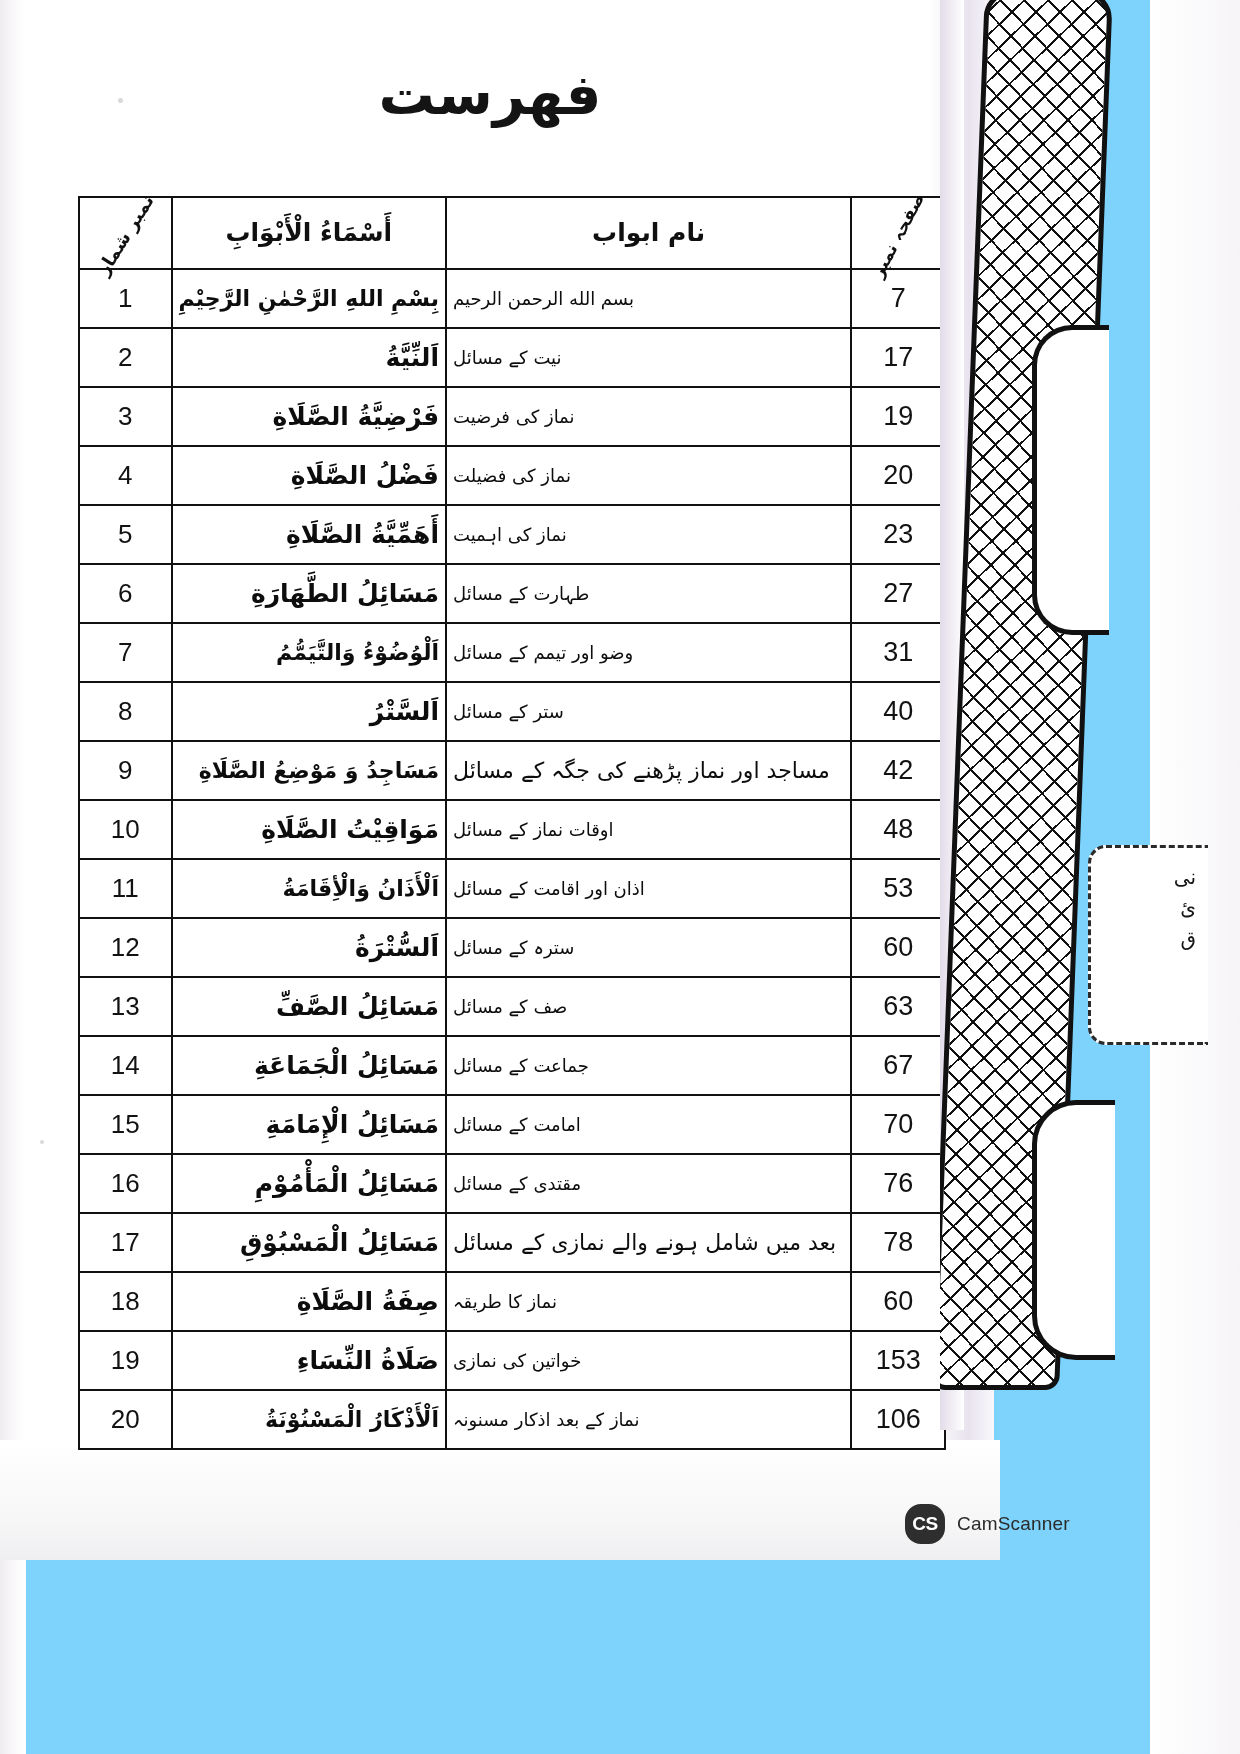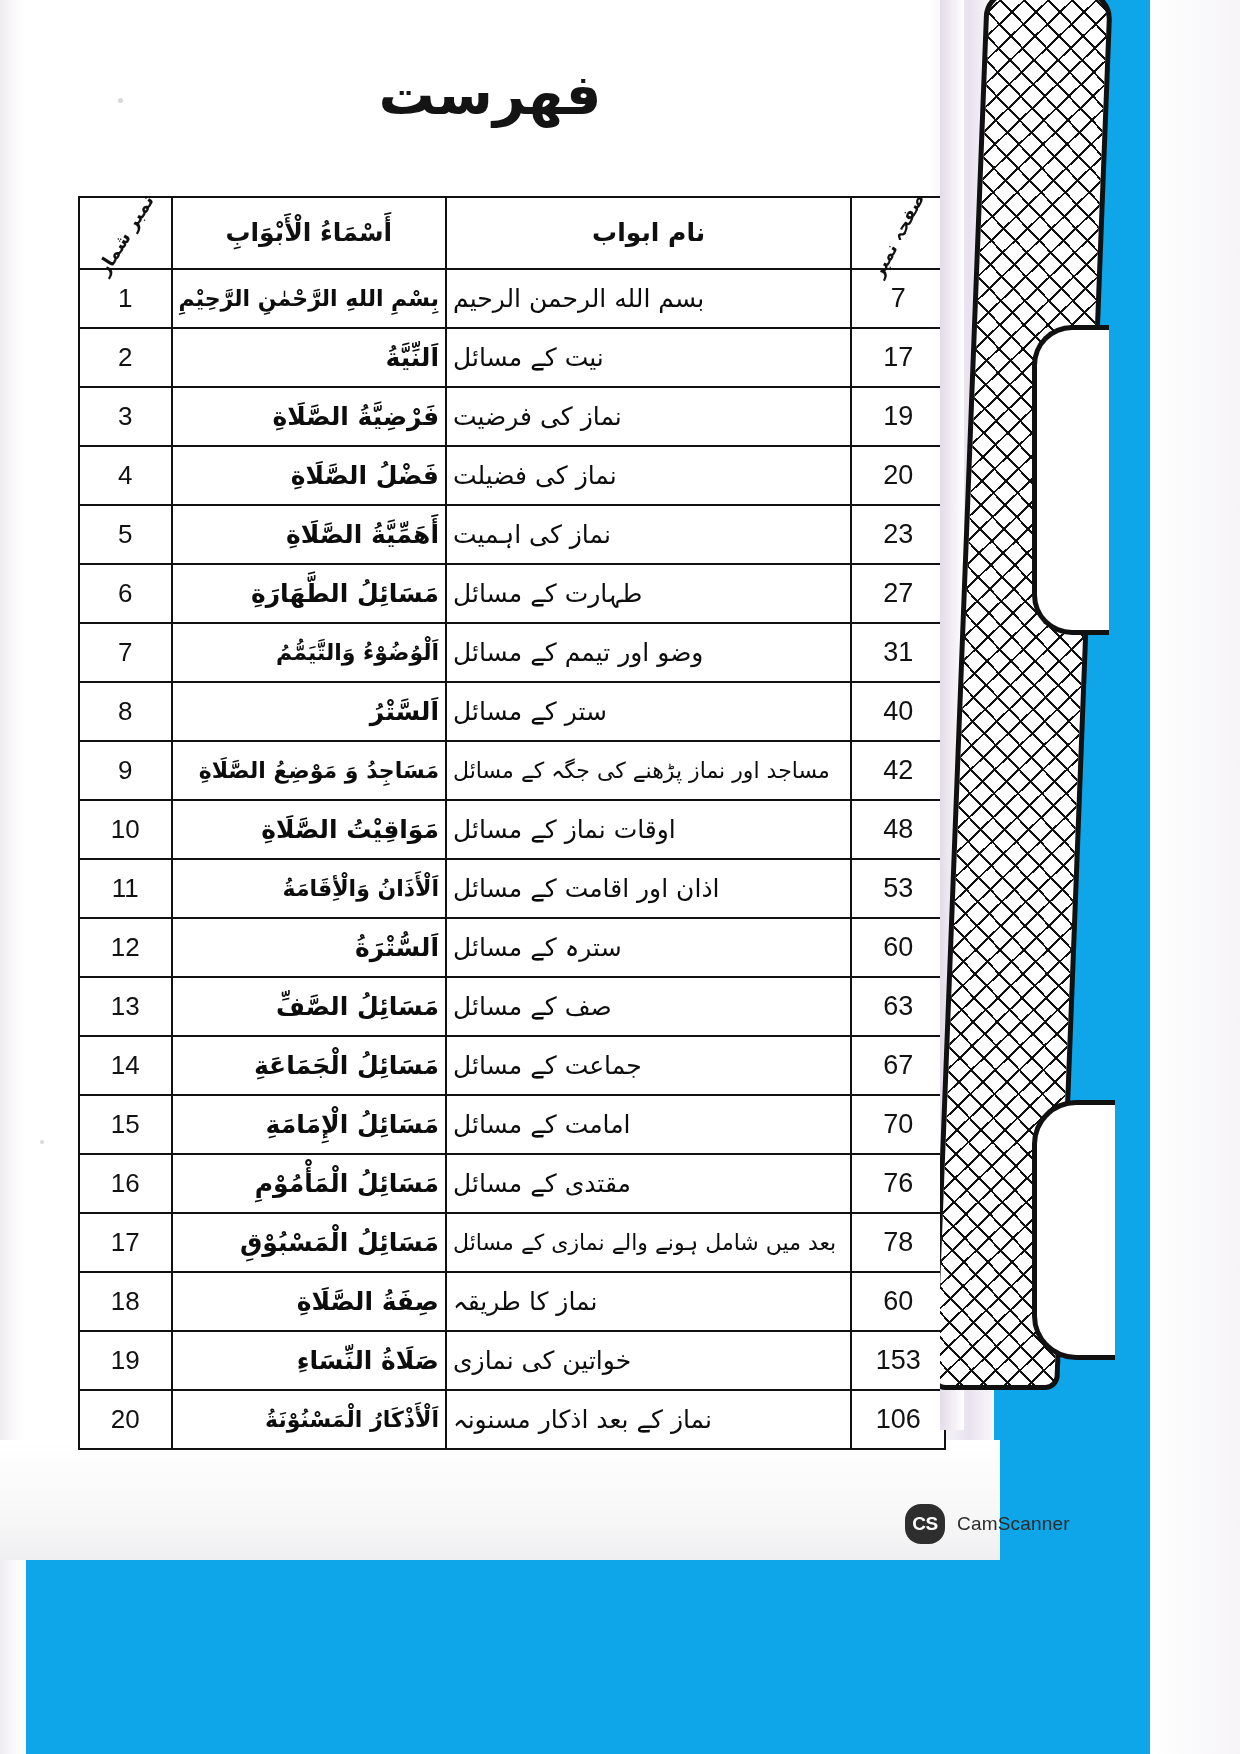--- a/index.html
+++ b/index.html
@@ -13,21 +13,21 @@
     position: relative;
     overflow: hidden;
     font-family: "DejaVu Sans", sans-serif;
   }
 
   
   #scan-page {
     position: absolute;
     left: 0; top: 0;
     width: 1240px; height: 1754px;
-    background: #0ea5e9;
+    background: #7dd3fc;
   }
   #paper-sheet {
     position: absolute;
     left: 0; top: 0;
     width: 980px; height: 1500px;
     background: #ffffff;
     box-shadow: 0 0 0 0 transparent;
   }
   
   #left-scan-shade {
@@ -127,21 +127,21 @@
     text-align: right;
     font-size: 25px;
     color: #0d0d0d;
     font-weight: 600;
     padding: 0 6px !important;
     white-space: nowrap;
     direction: rtl;
   }
   .cell-urdu {
     text-align: left;
-    font-size: 25px;
+    font-size: 18px;
     color: #0d0d0d;
     padding: 0 14px 0 6px !important;
     white-space: nowrap;
     direction: rtl;
   }
   .cell-page {
     text-align: center;
     font-size: 27px;
     color: #121212;
     font-family: "Liberation Sans", sans-serif;
@@ -408,20 +408,25 @@
           <td class="cell-serial">20</td>
         </tr>
       </tbody>
   </table>
 
   <div id="facing-page-decor">
     <div id="decor-spine-shadow"></div>
     <div id="decor-band"></div>
     <div id="decor-notch"></div>
     <div id="decor-notch2"></div>
+    <div id="decor-textbox">
+      <div class="decor-line">نی</div>
+      <div class="decor-line">ئ</div>
+      <div class="decor-line">ق</div>
+    </div>
   </div>
 
   <div id="camscanner-watermark">
     <div id="cs-logo">CS</div>
     <div id="cs-text">CamScanner</div>
   </div>
 
 </div>
 
 </body></html>

